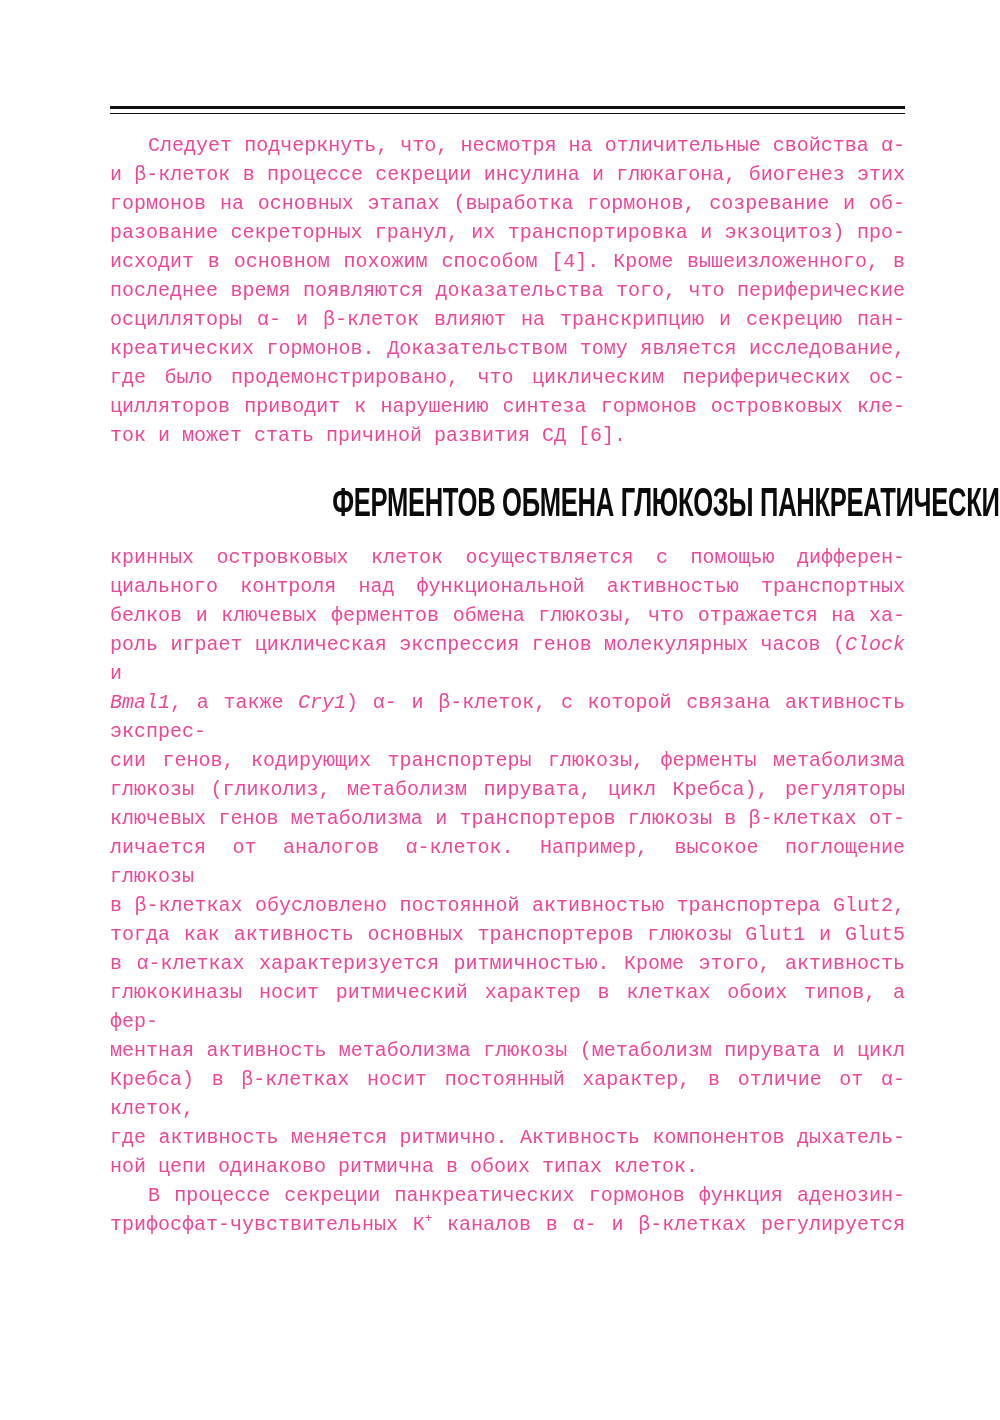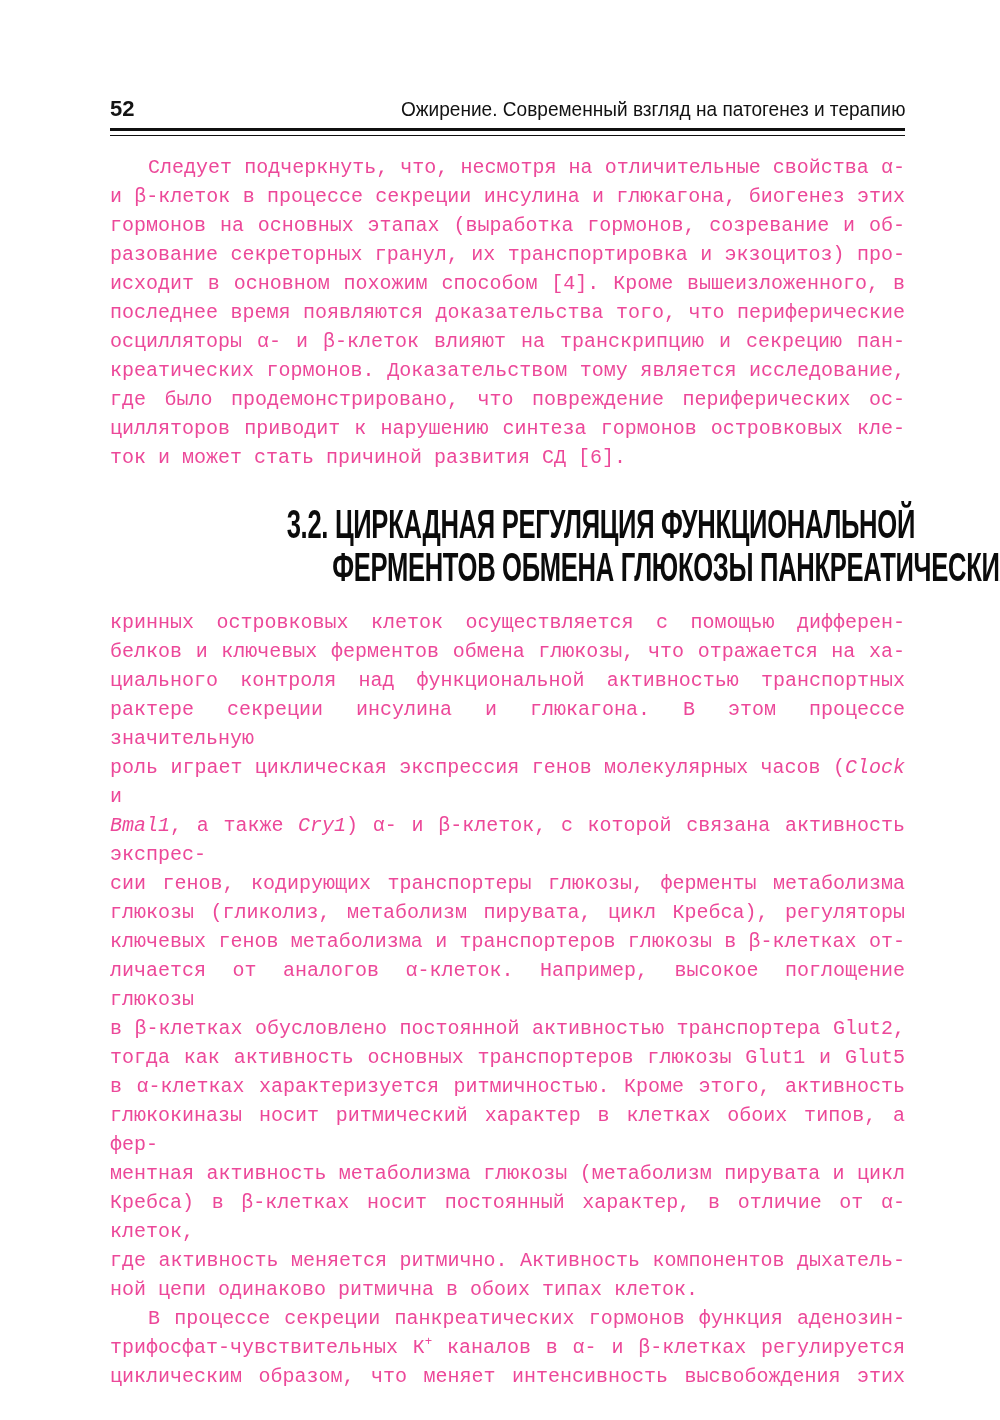--- a/index.html
+++ b/index.html
@@ -49,65 +49,58 @@
     display: inline-block; white-space: nowrap;
     transform: scaleX(0.64); transform-origin: 50% 50%;
     letter-spacing: -0.5px;
   }
 </style>
 </head>
 <body>
 
 <div class="page">
 
-  <div class="running-head">
-    <span class="page-num">52</span>
-    <span class="running-title">Ожирение. Современный взгляд на патогенез и терапию</span>
-  </div>
   <div class="rule-thick"></div>
   <div class="rule-thin"></div>
 
   <div class="content">
       <div class="paragraph">
         <div class="line first"><span>Следует подчеркнуть, что, несмотря на отличительные свойства α-</span></div>
         <div class="line"><span>и β-клеток в процессе секреции инсулина и глюкагона, биогенез этих</span></div>
         <div class="line"><span>гормонов на основных этапах (выработка гормонов, созревание и об-</span></div>
         <div class="line"><span>разование секреторных гранул, их транспортировка и экзоцитоз) про-</span></div>
         <div class="line"><span>исходит в основном похожим способом [4]. Кроме вышеизложенного, в</span></div>
         <div class="line"><span>последнее время появляются доказательства того, что периферические</span></div>
         <div class="line"><span>осцилляторы α- и β-клеток влияют на транскрипцию и секрецию пан-</span></div>
         <div class="line"><span>креатических гормонов. Доказательством тому является исследование,</span></div>
-        <div class="line"><span>где было продемонстрировано, что повреждение периферических ос-</span></div>
+        <div class="line"><span>где было продемонстрировано, что циклическим периферических ос-</span></div>
         <div class="line"><span>цилляторов приводит к нарушению синтеза гормонов островковых кле-</span></div>
         <div class="line last"><span>ток и может стать причиной развития СД [6].</span></div>
       </div>
       <h2 class="heading">
-        <div class="line"><span class="hline"><span>3.2. ЦИРКАДНАЯ РЕГУЛЯЦИЯ ФУНКЦИОНАЛЬНОЙ</span></span></div>
         <div class="line"><span class="hline"><span>ФЕРМЕНТОВ ОБМЕНА ГЛЮКОЗЫ ПАНКРЕАТИЧЕСКИХ КЛЕТОК</span></span></div>
       </h2>
       <div class="paragraph">
         <div class="line"><span>кринных островковых клеток осуществляется с помощью дифферен-</span></div>
+        <div class="line"><span>циального контроля над функциональной активностью транспортных</span></div>
         <div class="line"><span>белков и ключевых ферментов обмена глюкозы, что отражается на ха-</span></div>
-        <div class="line"><span>циального контроля над функциональной активностью транспортных</span></div>
-        <div class="line"><span>рактере секреции инсулина и глюкагона. В этом процессе значительную</span></div>
         <div class="line"><span>роль играет циклическая экспрессия генов молекулярных часов (</span><span class="italic">Clock</span><span> и</span></div>
         <div class="line"><span class="italic">Bmal1</span><span>, а также </span><span class="italic">Cry1</span><span>) α- и β-клеток, с которой связана активность экспрес-</span></div>
         <div class="line"><span>сии генов, кодирующих транспортеры глюкозы, ферменты метаболизма</span></div>
         <div class="line"><span>глюкозы (гликолиз, метаболизм пирувата, цикл Кребса), регуляторы</span></div>
         <div class="line"><span>ключевых генов метаболизма и транспортеров глюкозы в β-клетках от-</span></div>
         <div class="line"><span>личается от аналогов α-клеток. Например, высокое поглощение глюкозы</span></div>
         <div class="line"><span>в β-клетках обусловлено постоянной активностью транспортера Glut2,</span></div>
         <div class="line"><span>тогда как активность основных транспортеров глюкозы Glut1 и Glut5</span></div>
         <div class="line"><span>в α-клетках характеризуется ритмичностью. Кроме этого, активность</span></div>
         <div class="line"><span>глюкокиназы носит ритмический характер в клетках обоих типов, а фер-</span></div>
         <div class="line"><span>ментная активность метаболизма глюкозы (метаболизм пирувата и цикл</span></div>
         <div class="line"><span>Кребса) в β-клетках носит постоянный характер, в отличие от α-клеток,</span></div>
         <div class="line"><span>где активность меняется ритмично. Активность компонентов дыхатель-</span></div>
         <div class="line last"><span>ной цепи одинаково ритмична в обоих типах клеток.</span></div>
       </div>
       <div class="paragraph">
         <div class="line first"><span>В процессе секреции панкреатических гормонов функция аденозин-</span></div>
         <div class="line"><span>трифосфат-чувствительных К</span><span class="sup">+</span><span> каналов в α- и β-клетках регулируется</span></div>
-        <div class="line"><span>циклическим образом, что меняет интенсивность высвобождения этих</span></div>
       </div>
     </div>
 
 </div>
 
 </body></html>

